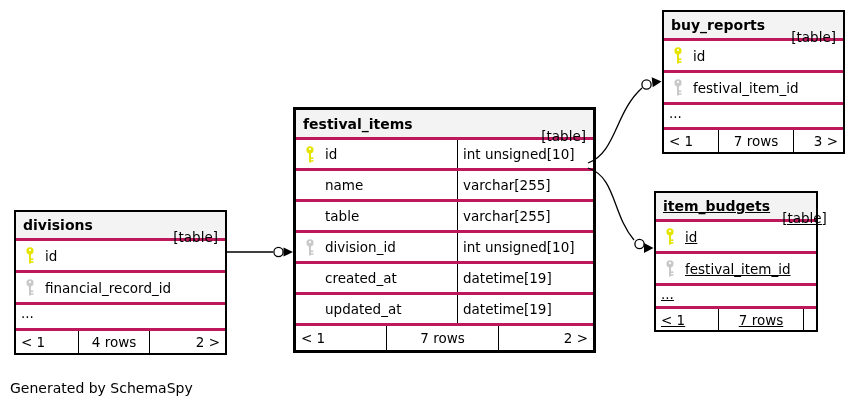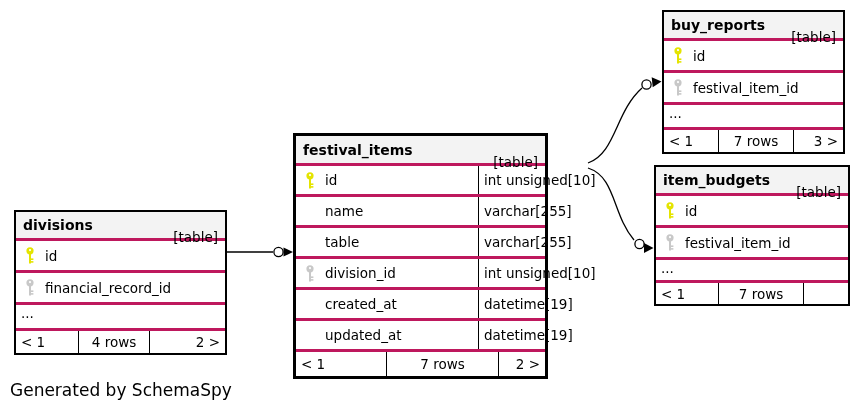--- a/index.html
+++ b/index.html
@@ -16,46 +16,46 @@
   .tbl-name { font-weight:bold; font-size:14px; }
   .tbl-badge { font-weight:normal; padding-left:12px;margin-top:24px; }
 
   .row { display:flex; align-items:center; height:29px; }
   .t-fest .row { height:28px; }
   .kcell { flex:none; width:29px; padding-left:9px; box-sizing:border-box;
            display:flex; align-items:center; }
   .cname { flex:1; white-space:nowrap; overflow:hidden; }
   .t-fest .cname { flex:none; width:132px; }
   .ctype { flex:1; border-left:1px solid #000; align-self:stretch;
-           display:flex; align-items:center; padding-left:5px; white-space:nowrap;margin-left:21px; }
+           display:flex; align-items:center; padding-left:5px; white-space:nowrap; }
 
   .row-ellipsis { display:flex; align-items:flex-start; height:22px; padding-left:5px; }
   .t-div .row-ellipsis { height:23px; }
   .t-item .row-ellipsis { height:20px; }
 
   .frow { display:flex; height:22px; }
   .t-fest .frow { height:24px; }
   .t-item .frow { height:21px; }
   .fcell { display:flex; align-items:center; padding:0 5px; box-sizing:border-box; }
   .fcell.prev { justify-content:flex-start; flex:none; }
   .fcell.rows { justify-content:center; flex:none; border-left:1px solid #000; border-right:1px solid #000; }
   .fcell.next { justify-content:flex-end; flex:1; }
 
   .t-div  { left:14px;  top:210px; width:213px; }
-  .t-fest { left:293px; top:133px; width:255px; }
+  .t-fest { left:293px; top:107px; width:303px; }
   .t-buy  { left:662px; top:10px;  width:183px; }
-  .t-item { left:654px; top:165px; width:196px; }
+  .t-item { left:654px; top:191px; width:164px;text-decoration:underline; }
 
   .t-div  .fcell.prev { width:62px; }  .t-div  .fcell.rows { width:72px; }
   .t-fest .fcell.prev { width:90px; }  .t-fest .fcell.rows { width:113px; }
   .t-buy  .fcell.prev { width:54px; }  .t-buy  .fcell.rows { width:76px; }
   .t-item .fcell.prev { width:62px; }  .t-item .fcell.rows { width:86px; }
 
   .edges { position:absolute; left:0; top:0; pointer-events:none; }
-  .note { position:absolute; left:10px; top:380px; font-size:17px; }
+  .note { position:absolute; left:10px; top:380px; font-size:14px; }
   .keysvg { display:block; }
 </style>
 </head>
 <body>
 
 <div class="canvas">
 
   <div class="tbl t-div">
     <div class="tbl-header">
       <span class="tbl-name">divisions</span>

